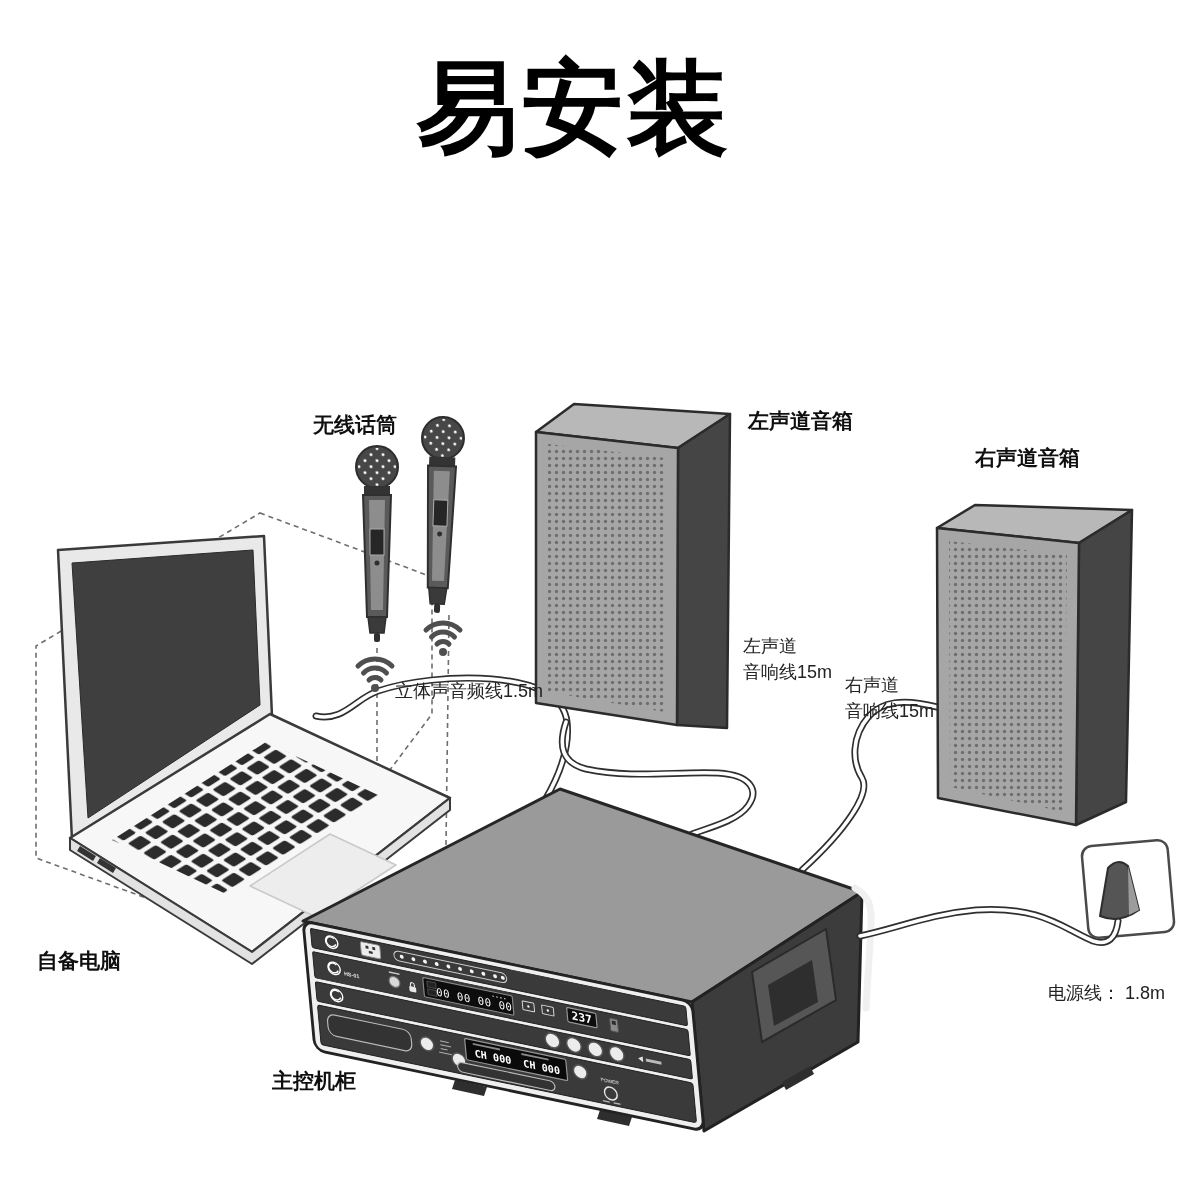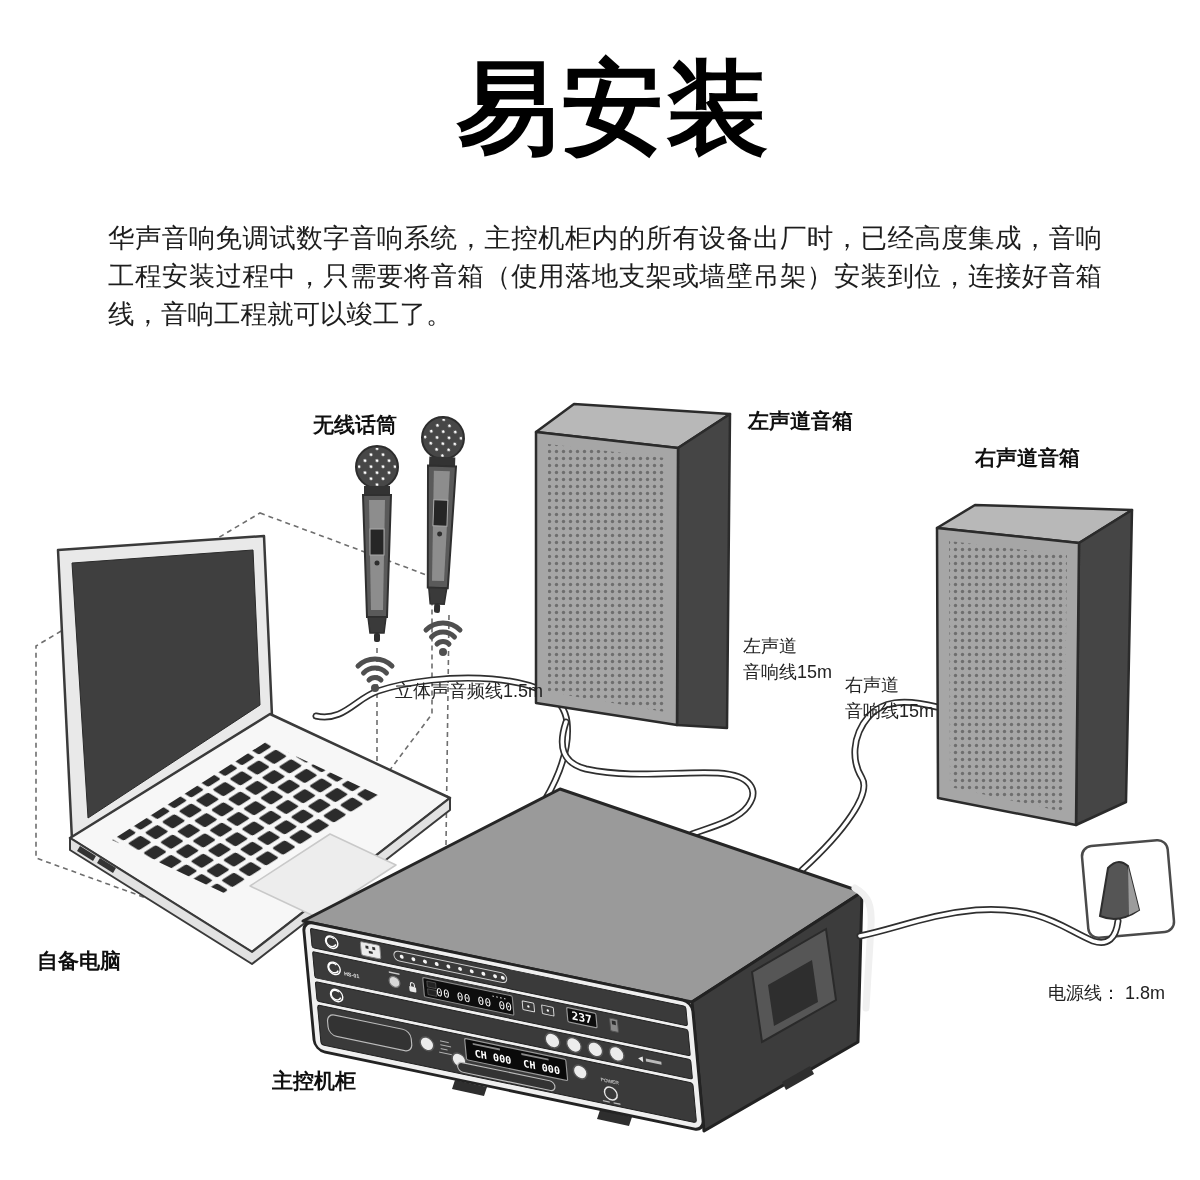--- a/index.html
+++ b/index.html
@@ -1,34 +1,33 @@
 <!DOCTYPE html>
 <html><head>
 <meta charset="utf-8">
 <style>
   html,body{margin:0;padding:0;background:#fff;}
   .canvas{position:relative;width:1200px;height:1180px;background:#ffffff;overflow:hidden;
           font-family:"Liberation Sans","DejaVu Sans",sans-serif;color:#111;}
   .page-title{position:absolute;top:52px;left:0;width:1148px;text-align:center;
-              font-size:102px;line-height:1.1;font-weight:900;letter-spacing:3px;color:#000;padding-left:40px;}
+              font-size:102px;line-height:1.1;font-weight:900;letter-spacing:3px;color:#000;}
   .page-desc{position:absolute;top:219px;left:108px;width:994px;
              font-size:26.5px;line-height:38px;color:#1d1d1d;text-align:justify;}
   svg.diagram{position:absolute;top:388px;left:0;}
   text.lbl-bold{font-weight:bold;font-size:21px;fill:#0f0f0f;}
   text.lbl{font-size:18px;fill:#222;}
   text.seg{font-family:"DejaVu Sans Mono",monospace;fill:#ffffff;}
   text.tiny{fill:#e6e6e6;font-size:5px;}
 </style>
 </head>
 <body>
 
 <div class="canvas">
 
   <div class="page-title">易安装</div>
-  <div class="page-desc">华声音响免调试数字音响系统，主控机柜内的所有设备出厂时，已经高度集成，音响工程安装过程中，只需要将音箱（使用落地支架或墙壁吊架）安装到位，连接好音箱线，音响工程就可以竣工了。</div>
 
   <svg class="diagram" width="1200" height="792" viewBox="0 388 1200 792" xmlns="http://www.w3.org/2000/svg">
 
     <defs>
       <pattern id="grille" width="7" height="7" patternUnits="userSpaceOnUse">
         <circle cx="3.5" cy="3.5" r="1.7" fill="#6e6e6e"></circle>
       </pattern>
       <pattern id="micdots" width="8.5" height="8.5" patternUnits="userSpaceOnUse" patternTransform="rotate(45)">
         <circle cx="4" cy="4" r="1.4" fill="#ffffff"></circle>
       </pattern>

